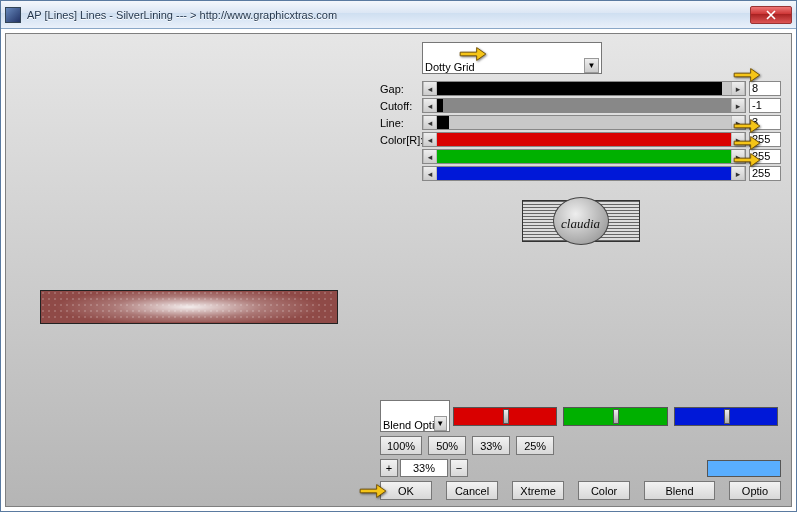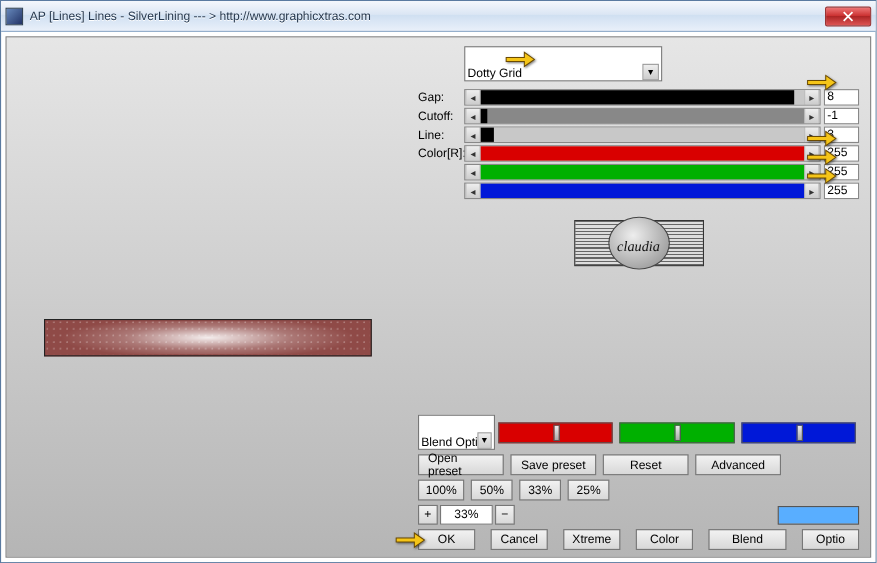--- a/index.html
+++ b/index.html
@@ -179,26 +179,20 @@
               <div class="knob"></div>
             </div>
           <div class="rgbslider" style="background:#00b000;">
               <div class="knob"></div>
             </div>
           <div class="rgbslider" style="background:#0018d8;">
               <div class="knob"></div>
             </div>
         </div>
 
-        <div class="btnrow">
-          <div class="btn" style="width:78px;">Open preset</div>
-          <div class="btn" style="width:78px;">Save preset</div>
-          <div class="btn" style="width:78px;">Reset</div>
-          <div class="btn" style="width:78px;">Advanced</div>
-        </div>
 
         <div class="btnrow">
           <div class="btn sm">100%</div>
           <div class="btn sm">50%</div>
           <div class="btn sm">33%</div>
           <div class="btn sm">25%</div>
         </div>
 
         <div class="zoomrow">
           <div class="zoombtn">+</div>

